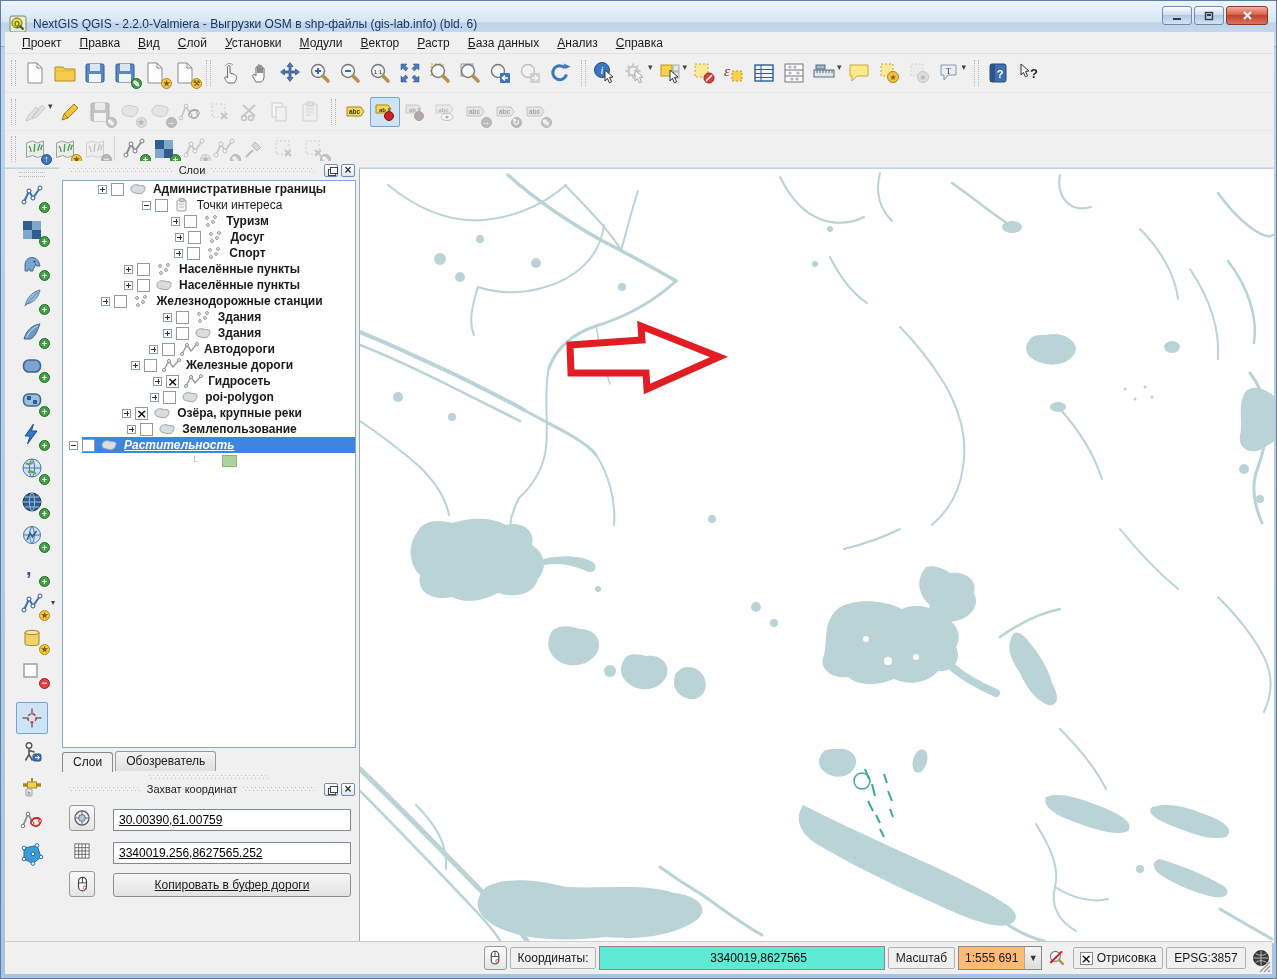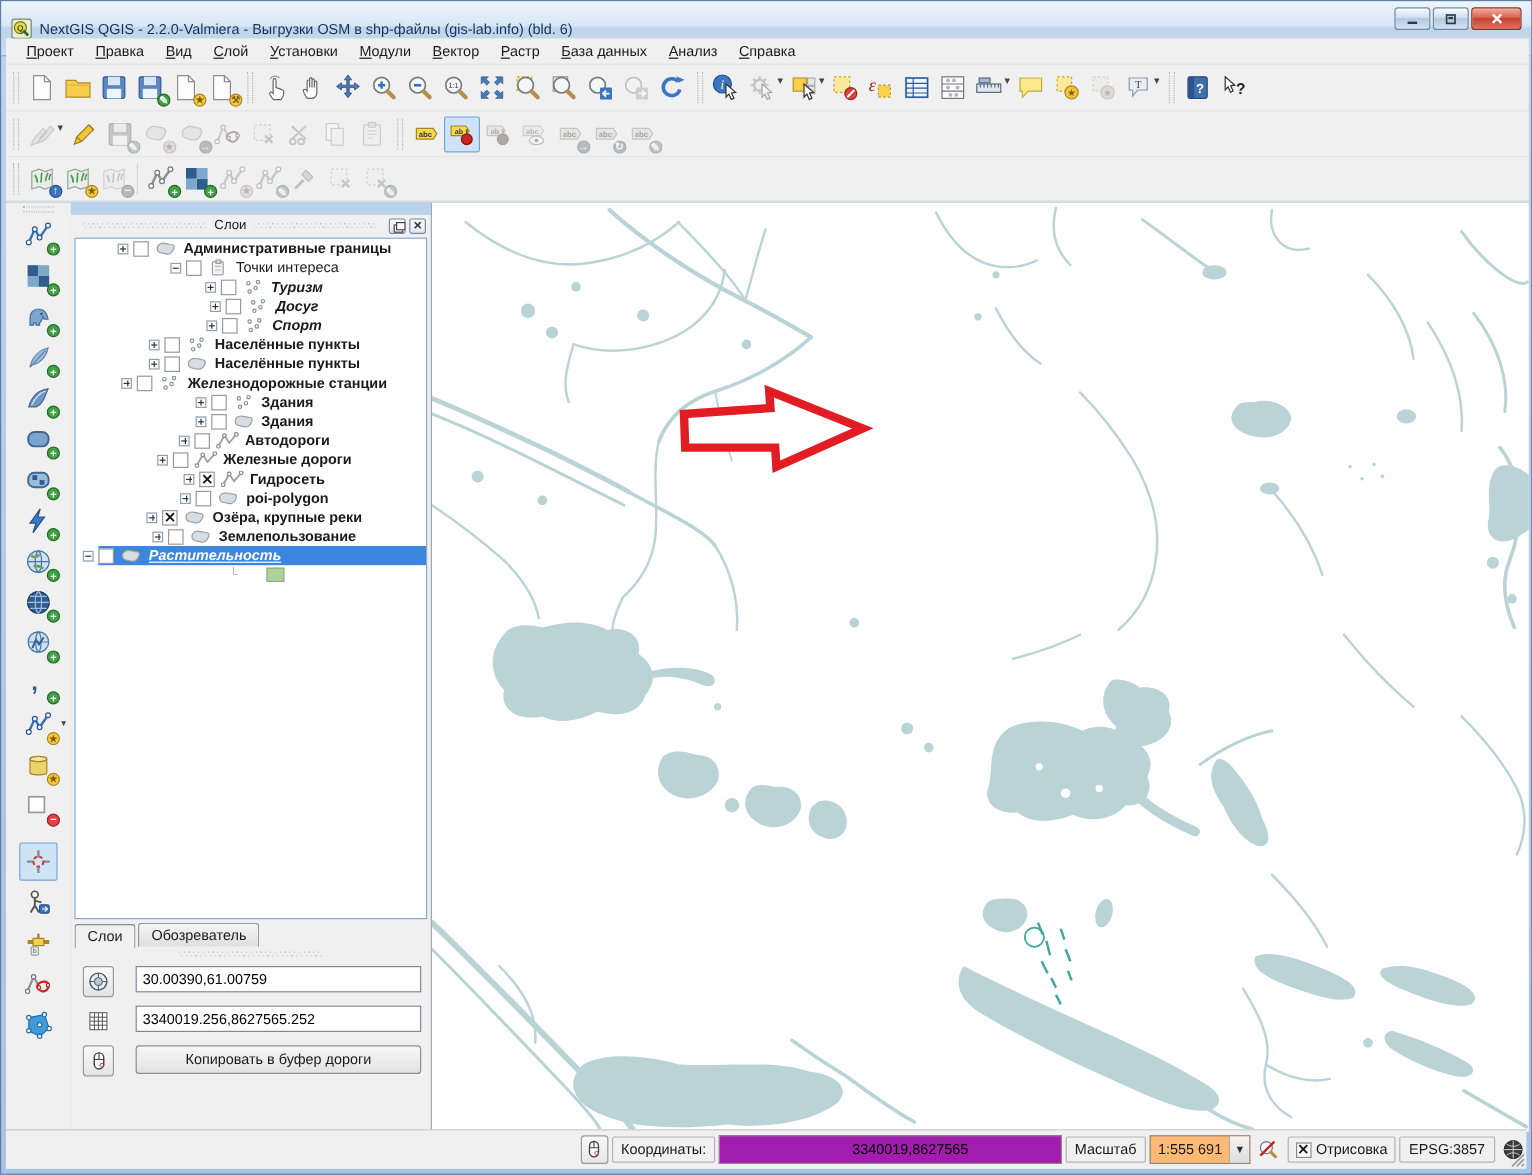--- a/index.html
+++ b/index.html
@@ -38,69 +38,69 @@
   .bdg.r { background:#e04343; color:#fff; border:1px solid #992222; line-height:9px; }
   .bdg.b { background:#3d74c0; color:#fff; border:1px solid #22518f; line-height:9px; }
 
   
   .leftcol { position:absolute; left:4px; top:168px; width:54px; bottom:37px; background:#f0f0f0; display:flex; flex-direction:column; align-items:center; }
   .leftcol .hgrip { width:26px; height:5px; margin:3px 0 2px; border-top:1px dotted #b5b5b5; border-bottom:1px dotted #b5b5b5; }
   .leftcol b.tb { width:32px; height:32px; margin:1px 0; }
   .leftcol .gap { height:12px; }
 
   
-  .dock { position:absolute; left:58px; top:178px; width:300px; bottom:37px; background:#f0f0f0; }
+  .dock { position:absolute; left:58px; top:160px; width:300px; bottom:37px; background:#f0f0f0; }
   .ptitle { display:flex; align-items:center; height:18px; padding:0 4px; }
   .ptex { flex:1; height:4px; margin:0 6px;
           background-image:repeating-linear-gradient(90deg,#bfbfbf 0 1px,transparent 1px 4px),repeating-linear-gradient(90deg,#bfbfbf 0 1px,transparent 1px 4px);
           background-size:100% 1px,100% 1px; background-position:0 0,2px 3px; background-repeat:repeat-x,repeat-x; }
   .ptitle .cap { font-size:11px; color:#222; }
   .pbtn { width:14px; height:13px; border:1px solid #6f8cab; background:linear-gradient(#fff,#dce6f0); border-radius:2px; margin-left:3px; position:relative; }
   .pbtn.float::before { content:""; position:absolute; left:3px; top:4px; width:6px; height:5px; border:1px solid #444; background:#fff; }
   .pbtn.float::after { content:""; position:absolute; left:5px; top:2px; width:6px; height:5px; border:1px solid #444; background:#fff; }
   .pbtn.close::before { content:"×"; position:absolute; left:2.5px; top:-2px; font-size:12px; font-weight:bold; color:#333; }
 
   .treebox { position:absolute; left:3px; right:3px; top:19px; height:568px; background:#fff; border:1px solid #86a9cc; overflow:hidden; }
   .trow { display:flex; align-items:center; height:16px; white-space:nowrap;justify-content:center; }
   .texp { width:9px; height:9px; border:1px solid #8aa0b4; background:#fff; margin:0 4px 0 6px; position:relative; flex:none; }
   .texp::before { content:""; position:absolute; left:1px; top:3.5px; width:5px; height:1px; background:#333; }
   .texp.plus::after { content:""; position:absolute; left:3.5px; top:1px; width:1px; height:5px; background:#333; }
   .tcb { width:13px; height:13px; border:1px solid #999; background:#fff; margin-right:5px; flex:none; text-align:center; font:900 13px/11px "DejaVu Sans",sans-serif; color:#111; }
   .tic { width:20px; height:14px; margin-right:4px; flex:none; }
   .tlabel { font-weight:bold; }
   .tlabel.reg { font-weight:normal; }
-  .trow.ind { padding-left:16px;font-style:italic; }
+  .trow.ind { padding-left:16px; }
   .trow.sel .selwrap { background:#3d86e0; }
   .selwrap { display:flex; align-items:center; flex:1; height:16px;font-style:italic; }
   .trow.sel .tlabel { color:#fff; text-decoration:underline; }
   .swatch { width:15px; height:12px; background:#aed29c; border:1px solid #8fb37e; margin-left:24px; }
   .conn { color:#aaa; font-size:10px; margin-left:10px; }
 
   .tabs { position:absolute; left:3px; top:589px; height:21px; display:flex; align-items:flex-end; }
   .tab { padding:2px 10px 3px; border:1px solid #9a9a9a; border-bottom:none; background:linear-gradient(#f4f4f4,#dfdfdf); margin-right:2px; border-radius:3px 3px 0 0; font-size:12px; }
   .tab.active { background:#f0f0f0; position:relative; top:1px; border-color:#8a8a8a; }
 
   .dock2 { position:absolute; left:0; right:0; top:612px; bottom:0; }
   .dhandle { height:5px; width:120px; margin:2px auto 0;
           background-image:repeating-linear-gradient(90deg,#bfbfbf 0 1px,transparent 1px 4px),repeating-linear-gradient(90deg,#bfbfbf 0 1px,transparent 1px 4px);
           background-size:100% 1px,100% 1px; background-position:0 0,2px 3px; background-repeat:repeat-x,repeat-x; }
-  .crow { display:flex; align-items:flex-start; margin:7px 8px 0 10px; }
+  .crow { display:flex; align-items:flex-end; margin:7px 8px 0 10px;text-decoration:underline; }
   .cicon { width:26px; height:26px; display:flex; align-items:center; justify-content:center; flex:none; }
   .cbtnicon { width:26px; height:26px; border:1px solid #9a9a9a; border-radius:3px; background:linear-gradient(#fafafa,#e4e4e4); display:flex; align-items:center; justify-content:center; flex:none; }
   .cfield { flex:1; height:22px; margin-left:18px; border:1px solid #7a8a99; background:#fff; padding:0 5px; font:12px "Liberation Sans",sans-serif; }
   .cbutton { flex:1; height:24px; margin-left:18px; border:1px solid #8e8e8e; border-radius:3px; background:linear-gradient(#f7f7f7,#e2e2e2); font:12px "Liberation Sans",sans-serif; display:flex; align-items:center; justify-content:center; gap:5px; }
 
   
   .map { position:absolute; left:358px; top:168px; width:915px; height:774px; background:#ffffff; border-left:1px solid #a8a8a8; overflow:hidden; }
 
   
   .statusbar { position:absolute; left:4px; right:4px; bottom:4px; height:33px; background:#f0f0f0; border-top:1px solid #cccccc; display:flex; align-items:center; }
   .sb-btn { width:24px; height:24px; border:1px solid #9a9a9a; border-radius:3px; background:linear-gradient(#fafafa,#e6e6e6); display:flex; align-items:center; justify-content:center; margin-left:479px; }
   .sb-box { border:1px solid #b2b2b2; background:#f0f0f0; border-radius:2px; padding:3px 7px; margin-left:3px; white-space:nowrap; }
-  .sb-input { width:303px; height:24px; border:1px solid #8a8a8a; background:#a21caf; text-align:center; margin-left:3px; font:12px "Liberation Sans",sans-serif;padding-left:33px; }
+  .sb-input { width:303px; height:24px; border:1px solid #8a8a8a; background:#5eead4; text-align:center; margin-left:3px; font:12px "Liberation Sans",sans-serif;padding-left:33px; }
   .combo { display:flex; align-items:center; width:90px; height:24px; border:1px solid #8a8a8a; background:#fdba74; margin-left:3px; }
   .combo .cval { flex:1; padding-left:6px; }
   .combo .cbtn2 { width:17px; height:100%; border-left:1px solid #aaa; background:linear-gradient(#f4f4f4,#dcdcdc); display:flex; align-items:center; justify-content:center; font-size:9px; color:#333; }
   .sb-ico { width:24px; height:24px; display:flex; align-items:center; justify-content:center; margin-left:4px; }
   .sb-check { display:flex; align-items:center; gap:4px; border:1px solid #b2b2b2; border-radius:2px; padding:3px 6px; margin-left:4px; background:#f0f0f0; }
   .ckbox { width:13px; height:13px; border:1px solid #8a8a8a; background:#fff; text-align:center; font:900 13px/11px "DejaVu Sans",sans-serif; color:#111; }
   .gripc { position:absolute; right:1px; bottom:1px; }
 </style>
 </head>
 <body>
@@ -1096,20 +1096,27 @@
         <span class="swatch"></span>
       </div>
   </div>
   <div class="tabs">
     <span class="tab active">Слои</span>
     <span class="tab">Обозреватель</span>
   </div>
 
   <div class="dock2">
     <div class="dhandle"></div>
+    <div class="ptitle">
+      <span class="ptex"></span>
+      <span class="cap">Захват координат</span>
+      <span class="ptex"></span>
+      <span class="pbtn float"></span>
+      <span class="pbtn close"></span>
+    </div>
     <div class="crow">
       <span class="cbtnicon">
           <svg width="20" height="20" viewBox="0 0 24 24">
             <use href="#s-globx"></use>
           </svg>
         </span>
       <input class="cfield" readonly="" value="30.00390,61.00759" style="">
     </div>
     <div class="crow">
       <span class="cicon">

